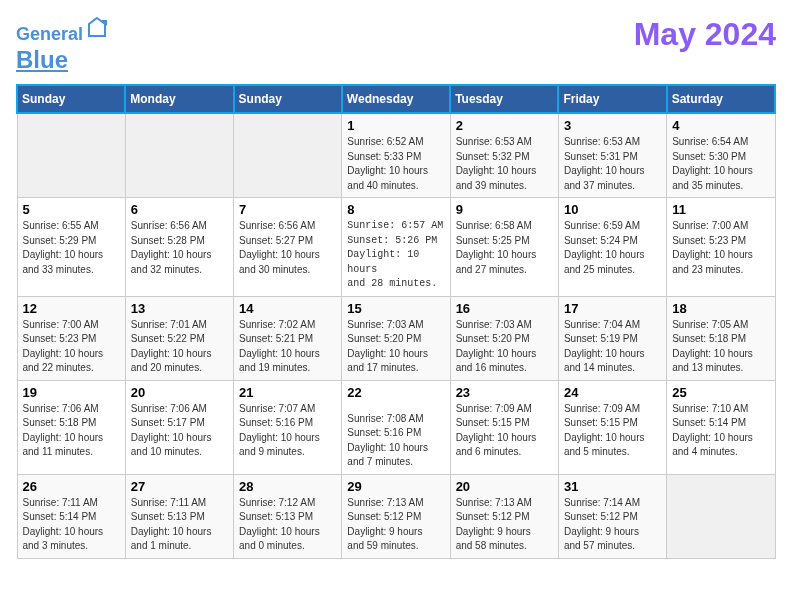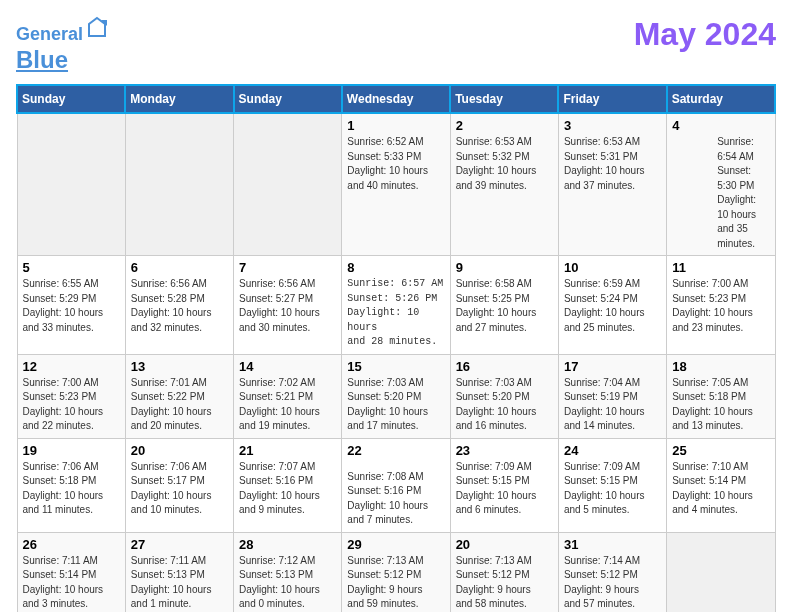--- a/index.html
+++ b/index.html
@@ -143,21 +143,21 @@
         </td>
         <td>
           <span class="day-num">3</span>
           <div class="cell-text" style="white-space: pre-line;">Sunrise: 6:53 AM
 Sunset: 5:31 PM
 Daylight: 10 hours
 and 37 minutes.</div>
         </td>
         <td>
           <span class="day-num">4</span>
-          <div class="cell-text" style="white-space: pre-line; margin-left: 45px;">Sunrise: 6:54 AM
+          <div class="cell-text" style="white-space: pre-line;">Sunrise: 6:54 AM
 Sunset: 5:30 PM
 Daylight: 10 hours
 and 35 minutes.</div>
         </td>
       </tr>
       <tr>
         <td>
           <span class="day-num">5</span>
           <div class="cell-text" style="white-space: pre-line;">Sunrise: 6:55 AM
 Sunset: 5:29 PM

